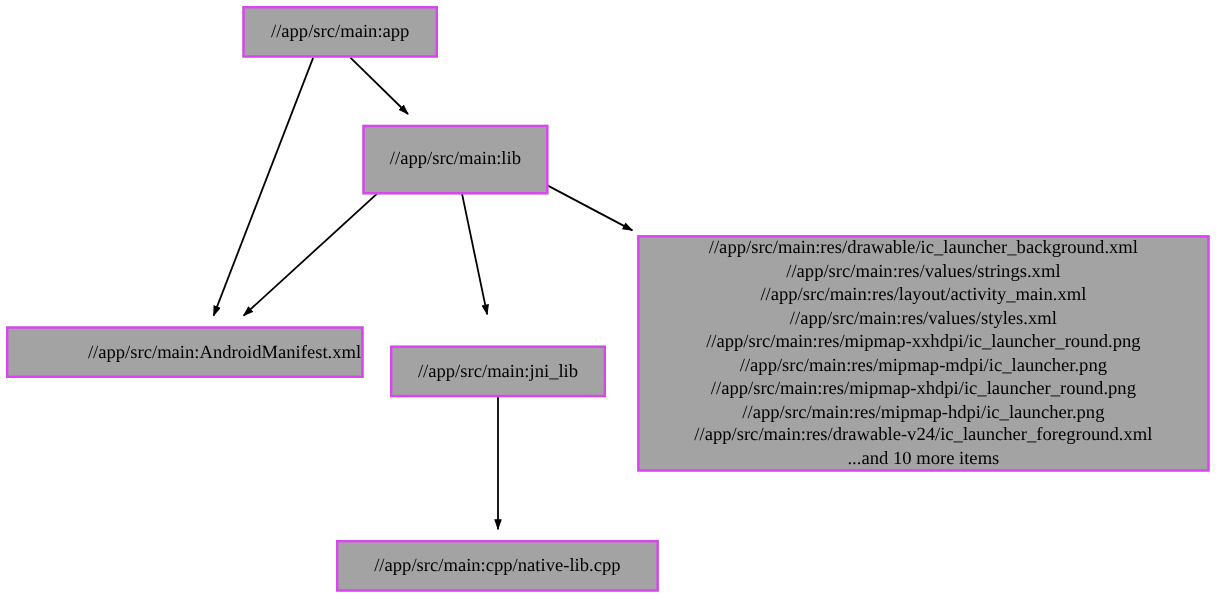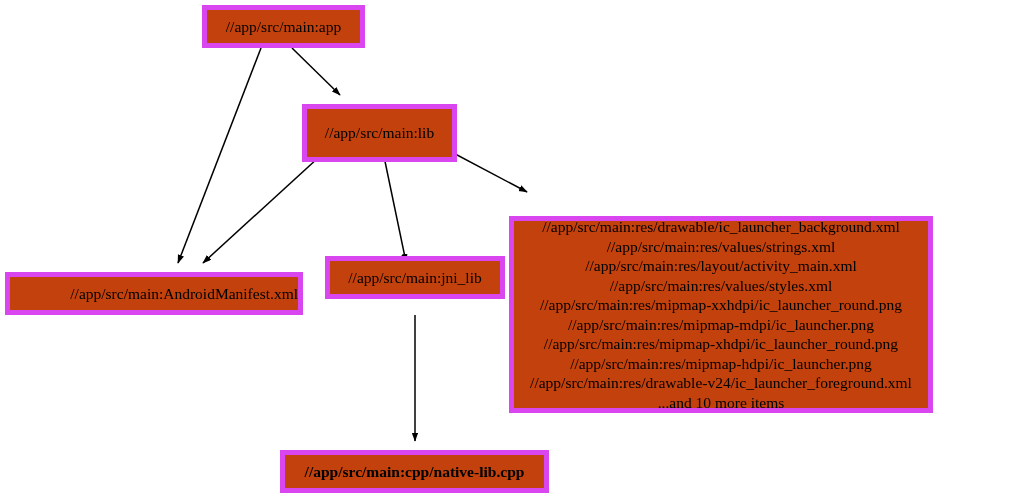--- a/index.html
+++ b/index.html
@@ -21,45 +21,45 @@
   #edge-layer {
     position: absolute;
     left: 0;
     top: 0;
     width: 1018px;
     height: 496px;
   }
   .node {
     position: absolute;
     box-sizing: border-box;
-    border: 5px solid #d946ef;
-    background: #c2410c;
+    border: 2px solid #d946ef;
+    background: #a3a3a3;
     display: flex;
     align-items: center;
     justify-content: center;
     text-align: center;
     z-index: 2;
   }
   .node-label {
     font-size: 15.5px;
     line-height: 1.0;
     white-space: pre;
     letter-spacing: 0px;
   }
   .node-multiline .node-label {
     line-height: 19.5px;
     font-size: 15.5px;
   }
   
   #node-app      { left: 202px; top: 5px;   width: 163px; height: 43px; }
   #node-lib      { left: 302px; top: 104px; width: 155px; height: 58px; }
   #node-manifest { left: 5px;   top: 272px; width: 298px; height: 43px; justify-content: flex-end; }
-  #node-jnilib   { left: 325px; top: 256px; width: 180px; height: 43px; }
-  #node-res      { left: 509px; top: 196px; width: 424px; height: 197px; margin-top: 20px; }
-  #node-cpp      { left: 280px; top: 450px; width: 269px; height: 43px; font-weight: bold; }
+  #node-jnilib   { left: 325px; top: 288px; width: 180px; height: 43px; }
+  #node-res      { left: 531px; top: 196px; width: 477px; height: 197px; }
+  #node-cpp      { left: 280px; top: 450px; width: 269px; height: 43px; }
 </style>
 </head>
 <body>
 
 <div id="graph-canvas">
 
   <svg id="edge-layer" viewBox="0 0 1018 496" xmlns="http://www.w3.org/2000/svg">
     <defs>
       <marker id="arrowhead" markerWidth="9" markerHeight="9" refX="8.2" refY="3.2" orient="auto" markerUnits="userSpaceOnUse">
         <path d="M0,0 L9,3.2 L0,6.4 z" fill="#000000"></path>

